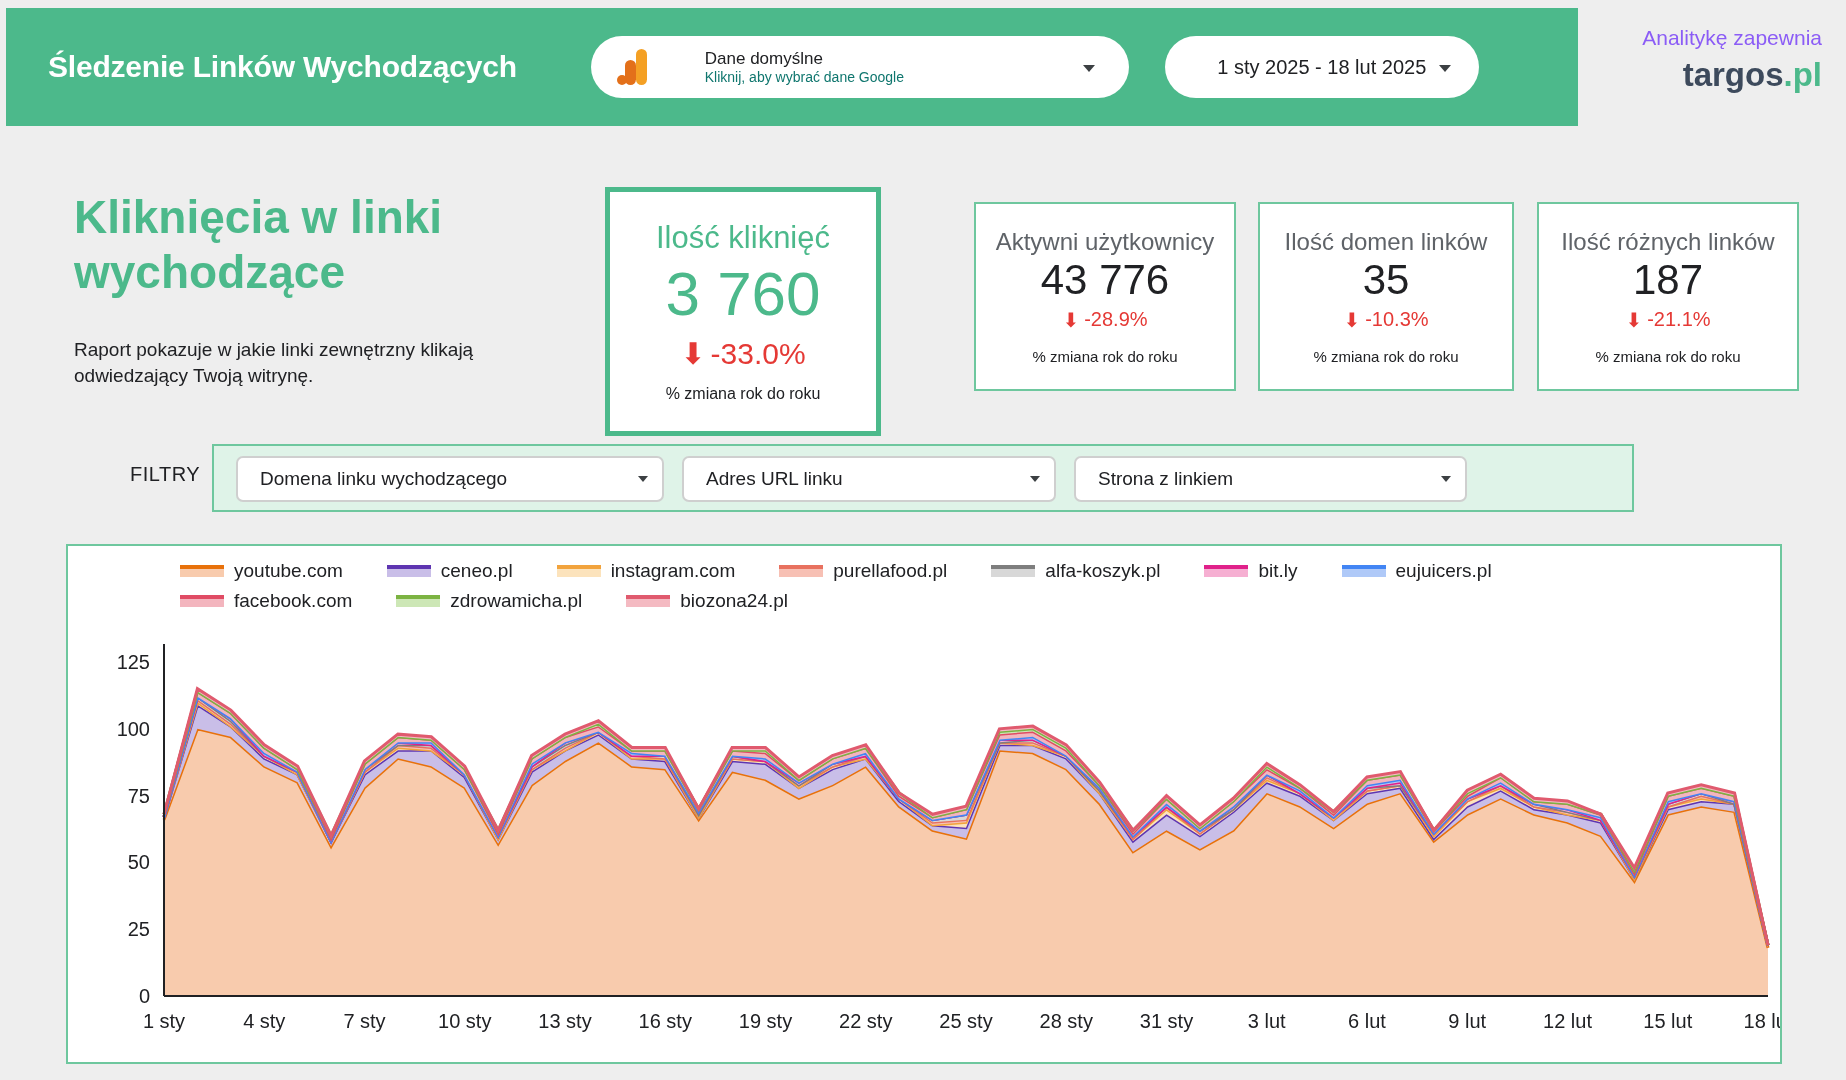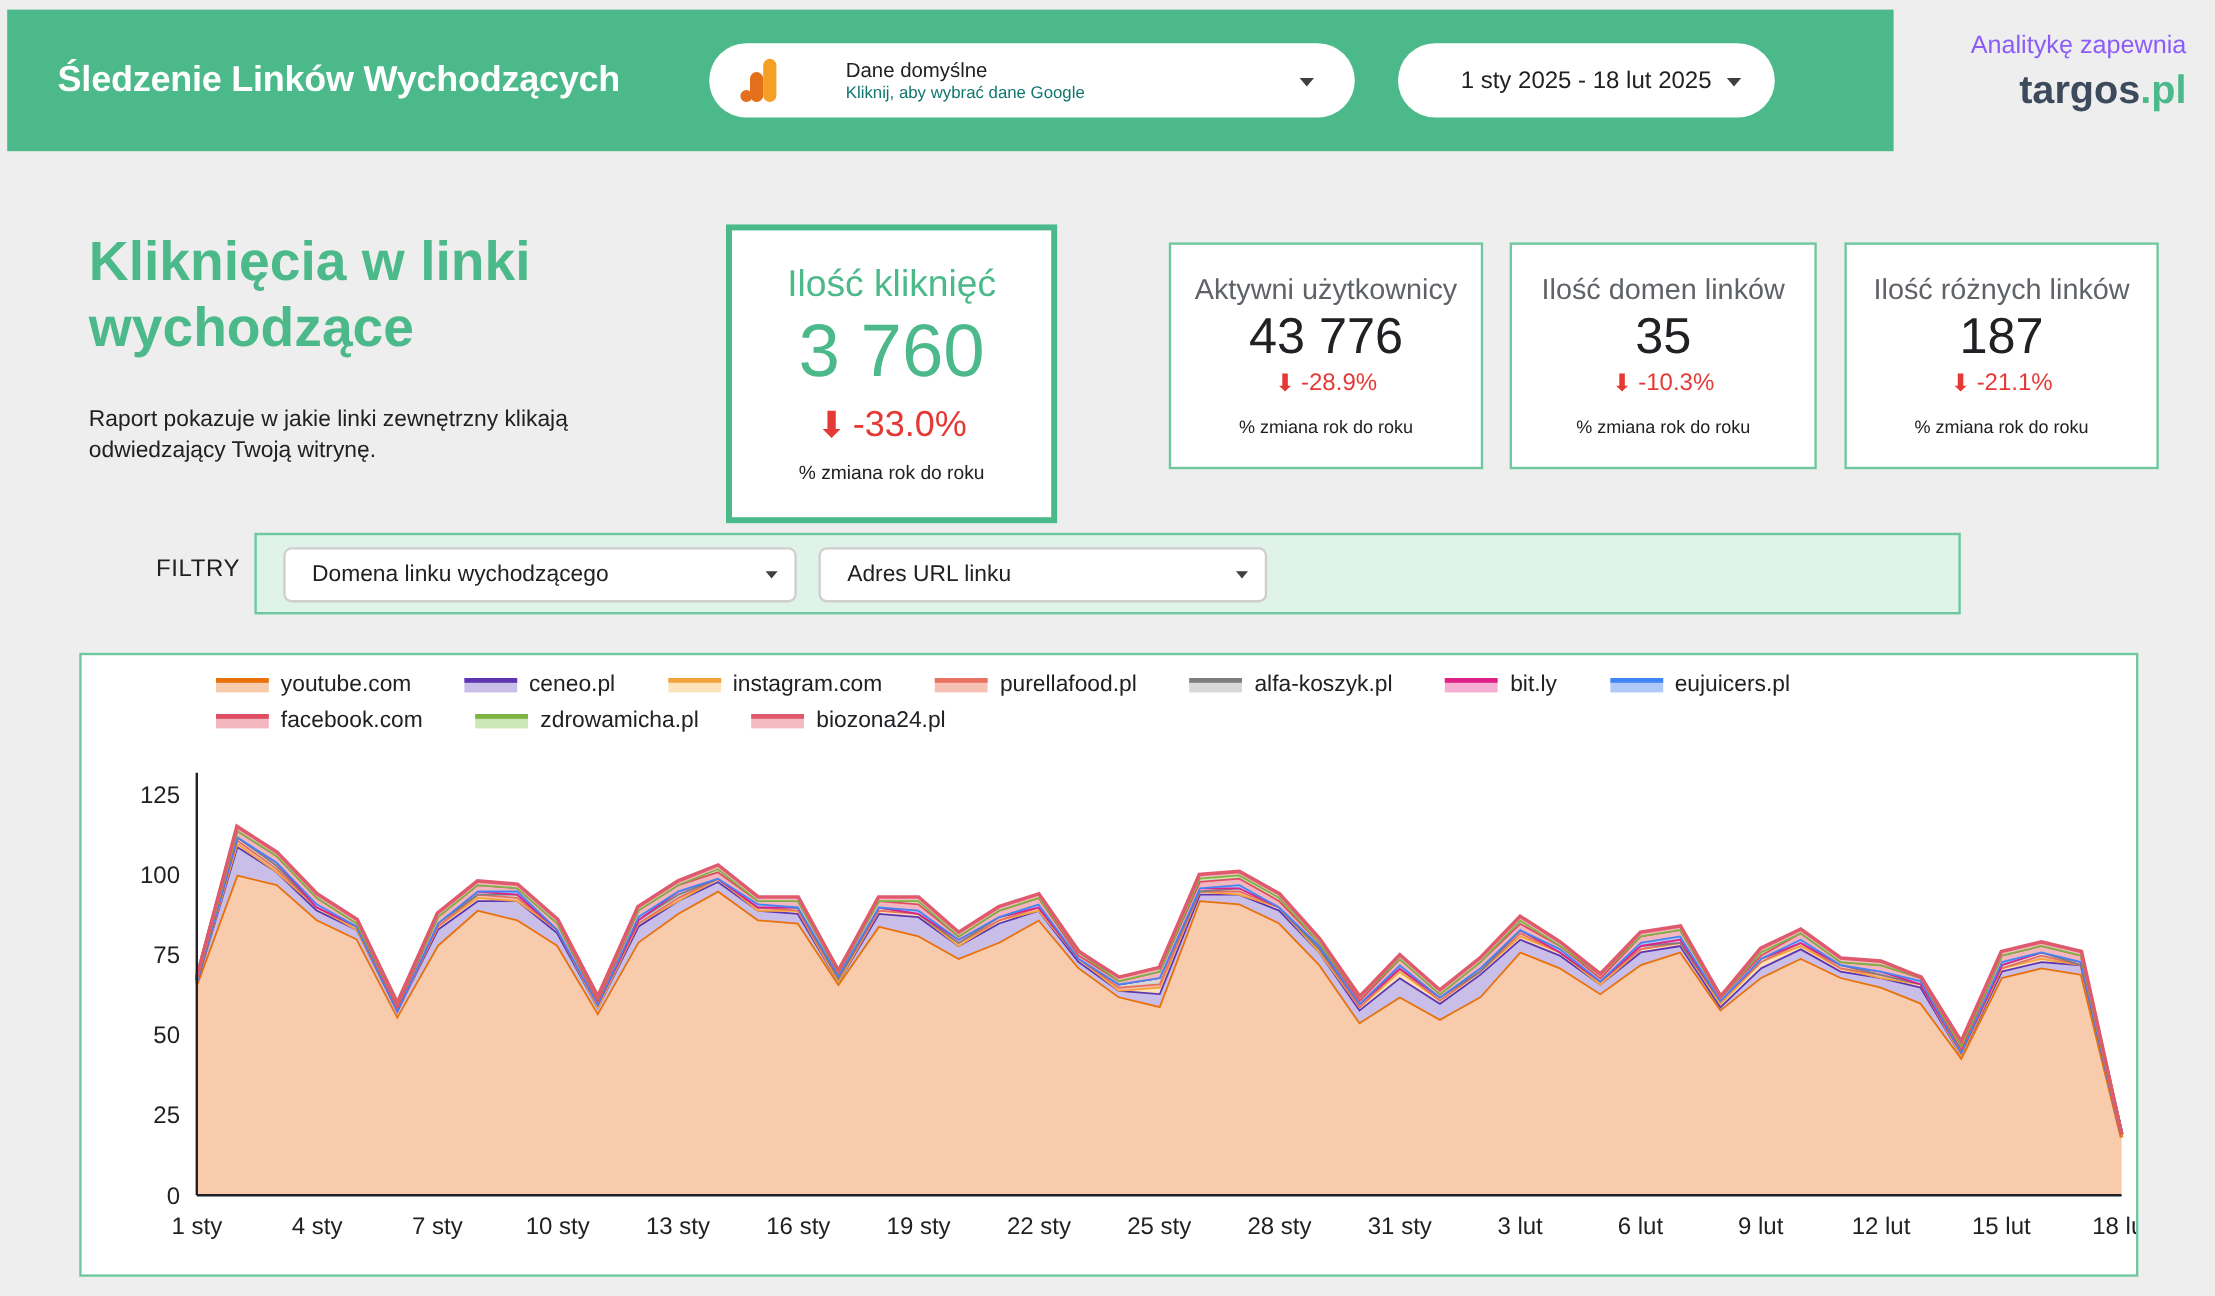--- a/index.html
+++ b/index.html
@@ -224,20 +224,24 @@
 </div>
 
 <div class="filters-label">FILTRY</div>
 <div class="filters-box">
   <div class="filter-ctl f1">
     <span class="filter-text">Domena linku wychodzącego</span>
     <span class="filter-caret"></span>
   </div>
   <div class="filter-ctl f2">
     <span class="filter-text">Adres URL linku</span>
+    <span class="filter-caret"></span>
+  </div>
+  <div class="filter-ctl f3">
+    <span class="filter-text">Strona z linkiem</span>
     <span class="filter-caret"></span>
   </div>
 </div>
 
 <div class="chart-panel">
   <div class="legend" id="chart-legend">
       <div class="legend-item">
         <div class="legend-swatch" style="background: rgb(248, 203, 173); border-top-color: rgb(232, 113, 10);"></div>
         <span class="legend-text">youtube.com</span>
       </div>

